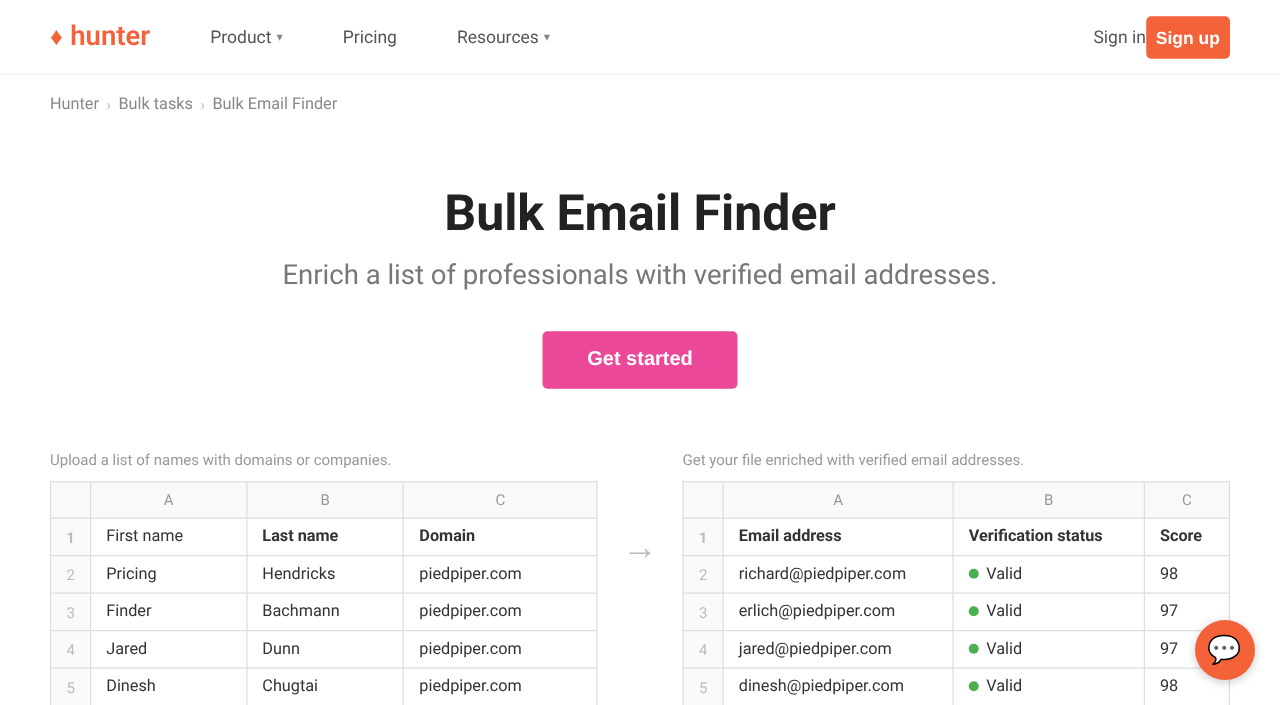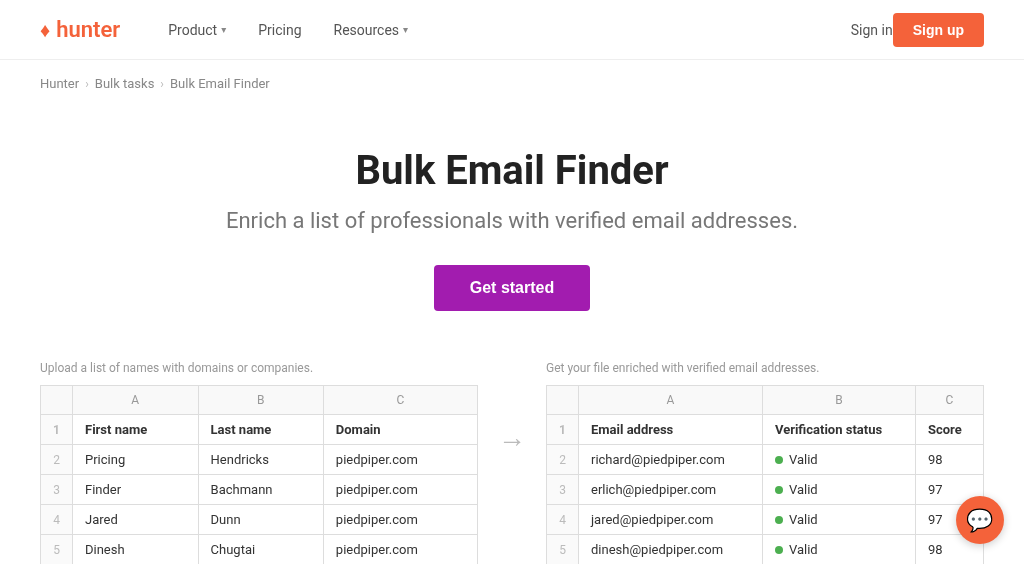--- a/index.html
+++ b/index.html
@@ -6,50 +6,50 @@
     body { font-family: -apple-system, BlinkMacSystemFont, 'Segoe UI', Roboto, sans-serif; background: #fff; color: #333; font-size: 14px; }
 
     
     nav {
       display: flex; align-items: center; padding: 0 40px; height: 60px;
       border-bottom: 1px solid #eee; background: #fff;
     }
     .logo { display: flex; align-items: center; gap: 6px; margin-right: 32px; text-decoration: none; }
     .logo-icon { color: #f4623a; font-size: 20px; }
     .logo-text { color: #f4623a; font-size: 22px; font-weight: 600; }
-    .nav-links { display: flex; align-items: center; gap: 0; flex: 1; }
+    .nav-links { display: flex; align-items: center; gap: 16px; flex: 1; }
     .nav-link {
       display: flex; align-items: center; gap: 4px;
       padding: 0 16px; height: 60px; color: #555; text-decoration: none;
       font-size: 14px; cursor: pointer;
     }
     .chevron { font-size: 10px; color: #888; }
     .nav-right { display: flex; align-items: center; margin-left: auto; }
     .sign-in { color: #555; text-decoration: none; font-size: 14px; cursor: pointer; }
     .sign-up-btn {
       background: #f4623a; color: #fff; border: none; border-radius: 4px;
-      padding: 9px 20px; font-size: 14px; font-weight: 600; cursor: pointer;
+      padding: 9px 8px; font-size: 14px; font-weight: 600; cursor: pointer;
     }
 
     
     .breadcrumb {
       padding: 16px 40px; display: flex; align-items: center; gap: 6px;
       font-size: 13px; color: #888;
     }
     .breadcrumb a { color: #888; text-decoration: none; }
     .breadcrumb-sep { color: #bbb; font-size: 12px; }
 
     
     .hero {
       text-align: center; padding: 40px 20px 50px;
     }
     .hero-title { font-size: 40px; font-weight: 700; color: #222; margin-bottom: 14px; }
     .hero-subtitle { font-size: 22px; color: #777; margin-bottom: 32px; }
     .get-started-btn {
-      background: #a21caf; color: #fff; border: none; border-radius: 4px;
+      background: #ec4899; color: #fff; border: none; border-radius: 4px;
       padding: 14px 36px; font-size: 16px; font-weight: 600; cursor: pointer;
     }
 
     
     .tables-section {
       display: flex; align-items: flex-start; justify-content: center;
       gap: 0; padding: 0 40px 40px; position: relative;
     }
     .table-block { flex: 1; max-width: 480px; }
     .table-block-label {
@@ -139,21 +139,21 @@
         <tr>
           <th class="col-header-empty"></th>
           <th>A</th>
           <th>B</th>
           <th>C</th>
         </tr>
       </thead>
       <tbody id="left-table-body">
           <tr>
             <td class="row-num">1</td>
-            <td style="font-weight: 700;">First name</td>
+            <td style="font-weight: 400;">First name</td>
             <td style="font-weight: 700;">Last name</td>
             <td style="font-weight: 700;">Domain</td>
           </tr>
           <tr>
             <td class="row-num">2</td>
             <td>Pricing</td>
             <td>Hendricks</td>
             <td>piedpiper.com</td>
           </tr>
           <tr>

